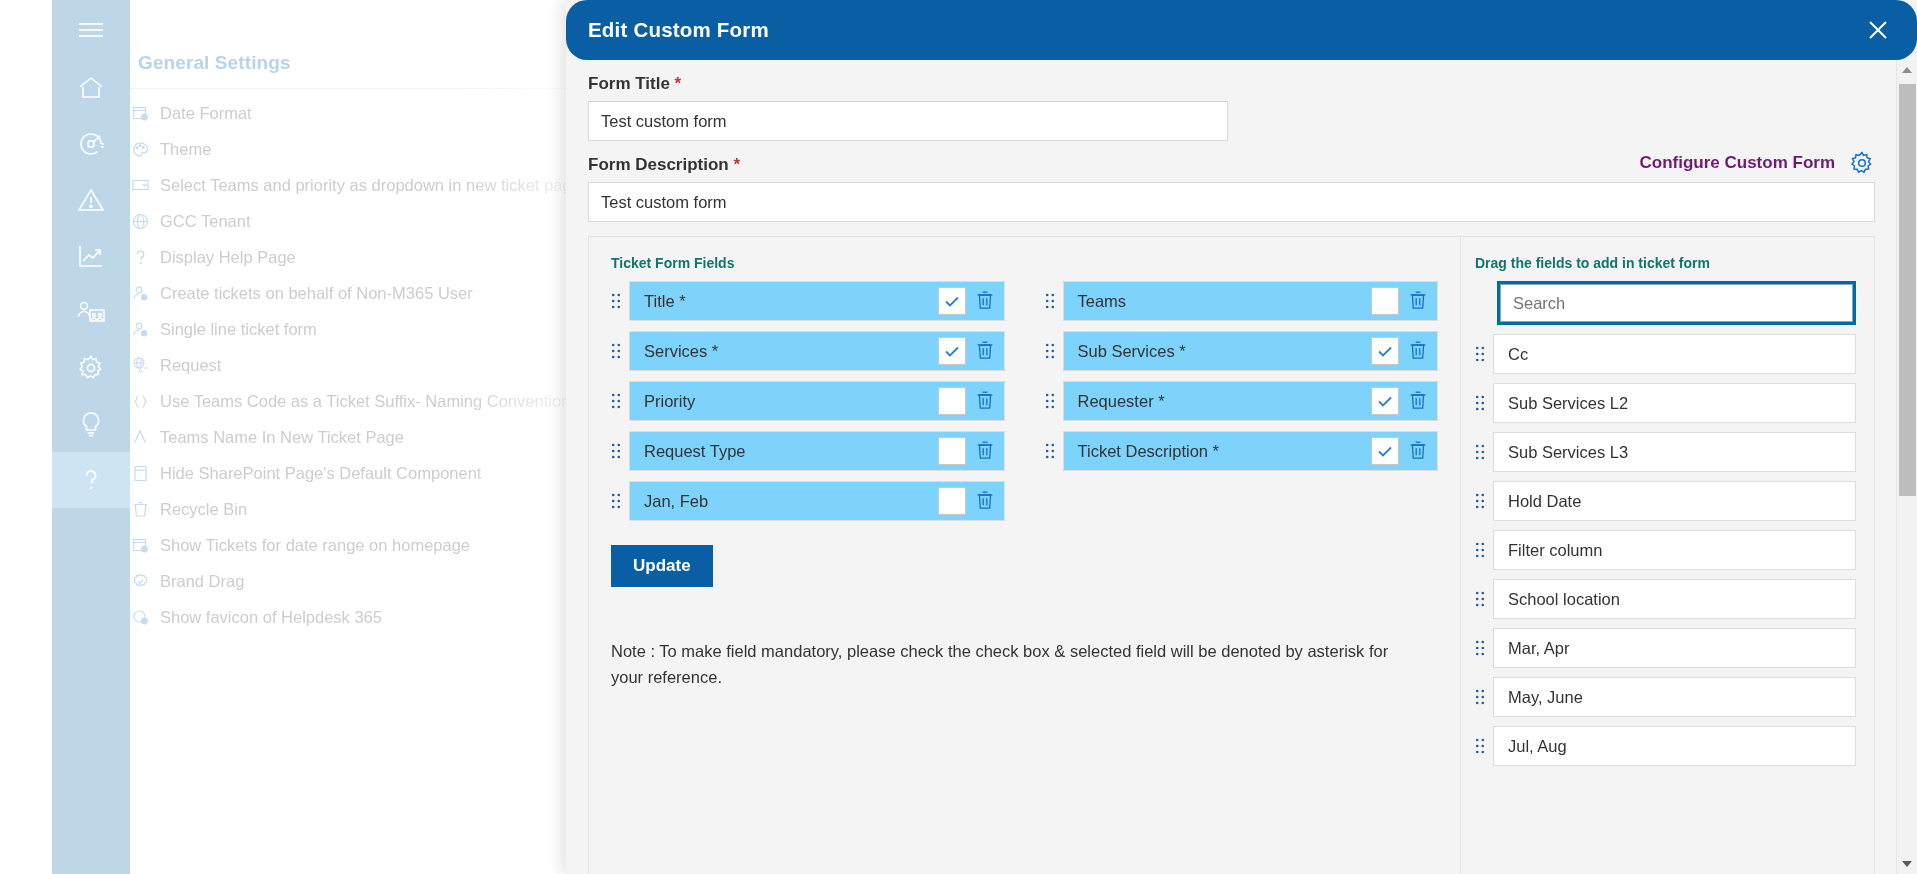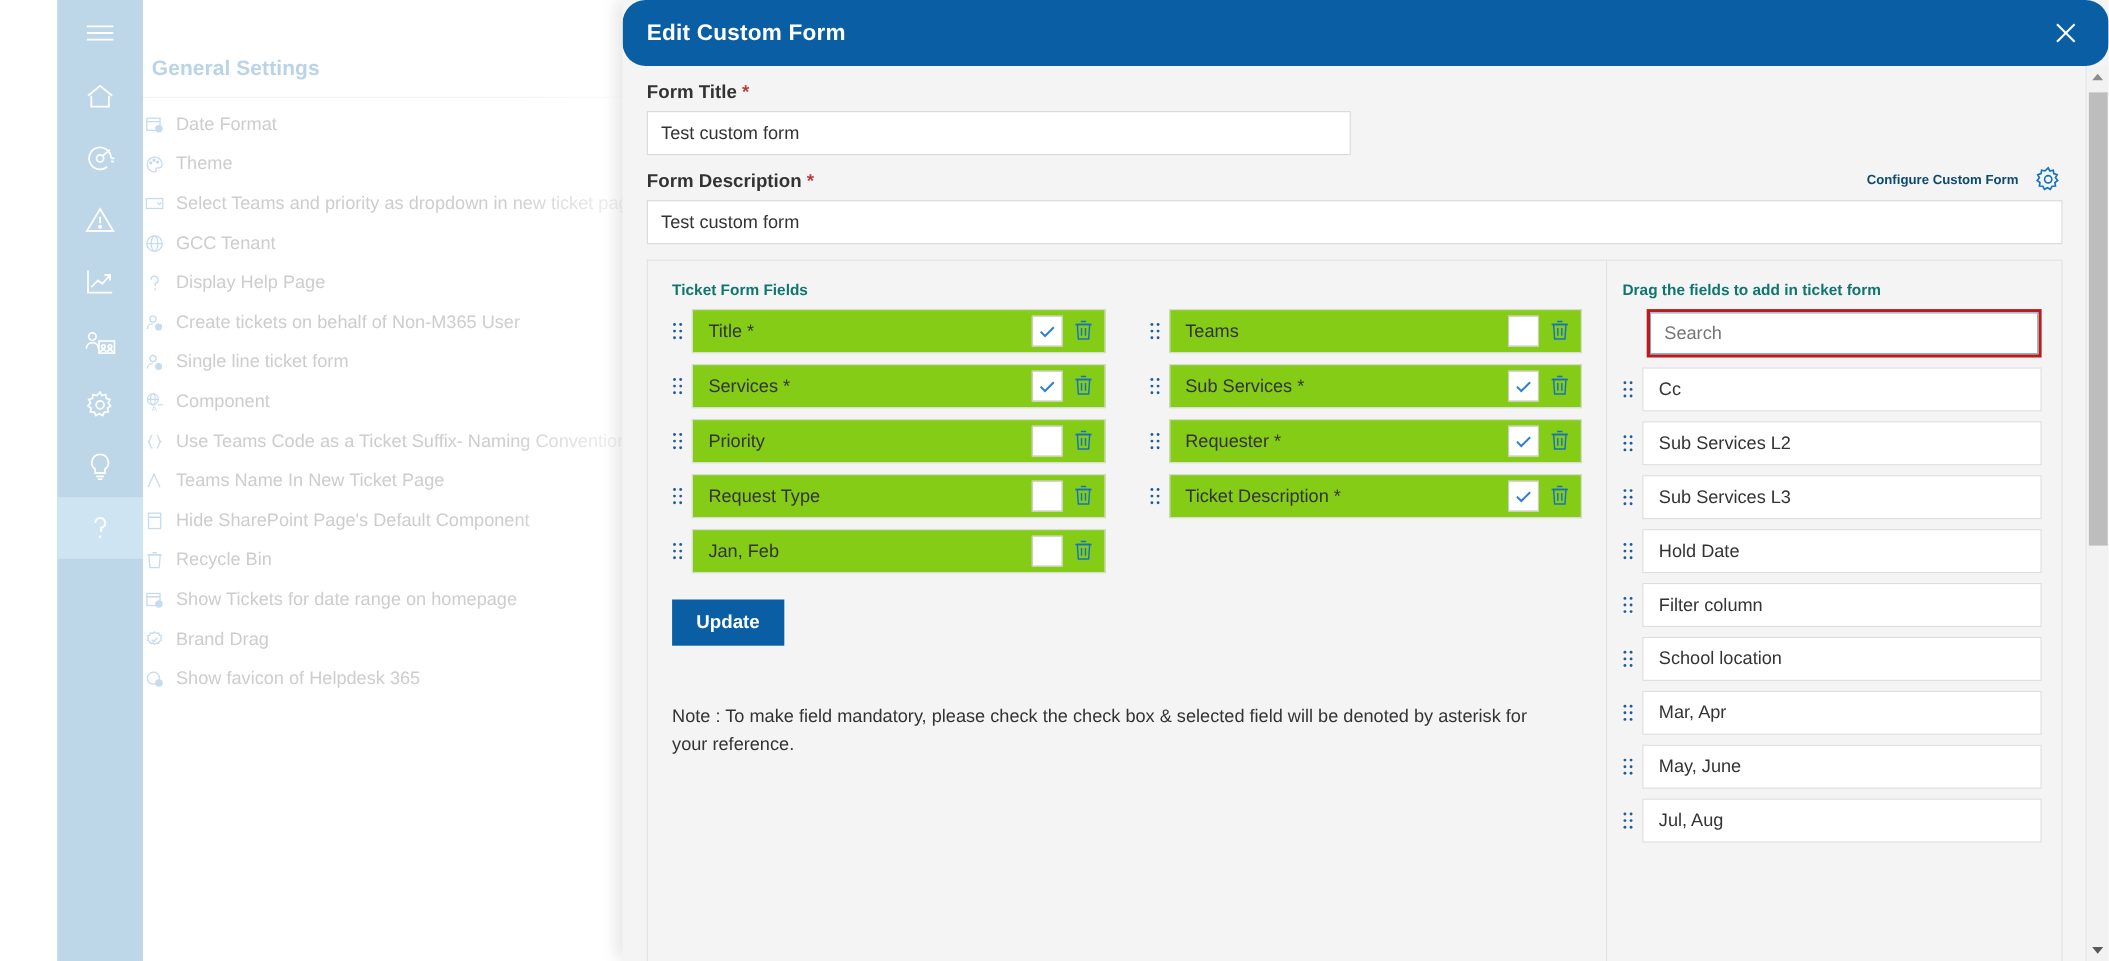--- a/index.html
+++ b/index.html
@@ -91,21 +91,21 @@
     font-family:"Liberation Sans", sans-serif;font-size:16.5px;color:#333;
     padding:0 12px;outline:none;
   }
   #form-title-input{width:640px;}
   #form-desc-input{width:100%;}
 
   #configure-row{
     position:absolute;right:22px;top:90px;
     display:flex;align-items:center;gap:14px;
   }
-  #configure-label{font-size:12px;font-weight:bold;color:#0c4a6e;}
+  #configure-label{font-size:17px;font-weight:bold;color:#701a75;}
   #configure-gear{width:26px;height:26px;cursor:pointer;color:#0a5fa4;}
 
   
   #builder{
     position:relative;margin-top:14px;
     display:flex;gap:0;align-items:stretch;
     height:660px;
   }
   #fields-panel{
     width:872px;box-sizing:border-box;
@@ -127,21 +127,21 @@
   .field-row{
     display:flex;align-items:center;gap:8px;margin-bottom:10px;
   }
   .grip{
     flex:0 0 10px;width:10px;height:20px;cursor:grab;
     display:flex;align-items:center;
   }
   .grip svg{display:block;}
   .field-box{
     flex:1 1 auto;display:flex;align-items:center;
-    height:40px;background:#84cc16;border:1px solid #dcdcdc;
+    height:40px;background:#7dd3fc;border:1px solid #dcdcdc;
     padding:0 8px 0 14px;box-sizing:border-box;
   }
   .field-name{flex:1 1 auto;font-size:16.5px;color:#333;}
   .chk{
     flex:0 0 26px;width:26px;height:26px;border:1px solid #c8c8c8;background:#fff;
     display:flex;align-items:center;justify-content:center;cursor:pointer;margin-right:10px;
   }
   .chk svg{display:block;}
   .trash{flex:0 0 20px;width:20px;height:22px;cursor:pointer;color:#1471c4;}
   .trash svg{display:block;}
@@ -159,21 +159,21 @@
   }
 
   
   .palette-row{display:flex;align-items:center;gap:8px;margin-bottom:9px;}
   .palette-box{
     flex:1 1 auto;height:40px;background:#fff;border:1px solid #dcdcdc;
     display:flex;align-items:center;padding:0 14px;box-sizing:border-box;
     font-size:16.5px;color:#333;
   }
   #palette-search-wrap{
-    margin:0 0 9px 22px;border:3px solid #b91c1c;padding:0;
+    margin:0 0 9px 22px;border:3px solid #0369a1;padding:0;
     display:flex;
   }
   #palette-search{
     flex:1 1 auto;height:38px;border:1px solid #7fa8c9;background:#fff;
     font-family:"Liberation Sans", sans-serif;font-size:16.5px;color:#333;
     padding:0 12px;outline:none;box-sizing:border-box;
   }
 
   
   #modal-scrollbar{
@@ -346,21 +346,21 @@
       <div class="bg-row">
         <span class="bg-ico">
           <svg width="17" height="17" viewBox="0 0 17 17" fill="none" stroke="currentColor" stroke-width="1.1">
             <circle cx="7" cy="6" r="5"></circle>
               <line x1="2" y1="6" x2="12" y2="6"></line>
               <ellipse cx="7" cy="6" rx="2.2" ry="5"></ellipse>
             <text x="6" y="16.3" font-size="7" fill="currentColor" stroke="none" font-family="Liberation Sans, sans-serif">A</text>
             <line x1="11.5" y1="11" x2="16" y2="11"></line>
           </svg>
         </span>
-        <span class="bg-label">Component</span>
+        <span class="bg-label">Request</span>
       </div>
 
 
       <div class="bg-row">
         <span class="bg-ico">
           <svg width="17" height="17" viewBox="0 0 17 17" fill="none" stroke="currentColor" stroke-width="1.2">
             <path d="M6.5 2.5C4.5 2.5 5.2 7 3 8.5c2.2 1.5 1.5 6 3.5 6"></path>
             <path d="M10.5 2.5c2 0 1.3 4.5 3.5 6-2.2 1.5-1.5 6-3.5 6"></path>
           </svg>
         </span>

